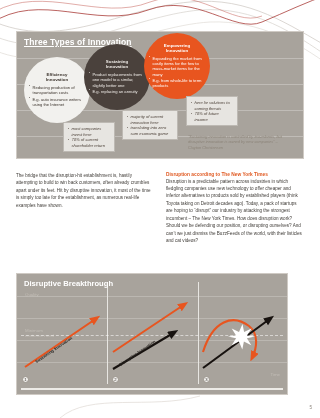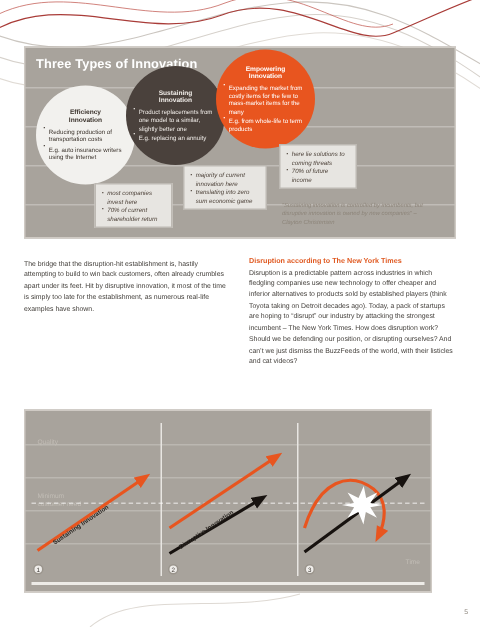--- a/index.html
+++ b/index.html
@@ -24,20 +24,21 @@
     border: 1px solid #cfcac4;
   }
   .slide-rule {
     position: absolute; left: 0; right: 0;
     height: 1px; background: rgba(255,255,255,0.28);
   }
   .slide-title {
     position: absolute; left: 7px; top: 5px;
     font-size: 8.5px; font-weight: bold; color: #ffffff;
     letter-spacing: .1px;
+    text-decoration: underline;
   }
 
   .circle {
     position: absolute;
     border-radius: 50%;
     padding: 4px 5px;
     display: flex; flex-direction: column;
     align-items: center; justify-content: center;
     text-align: left;
   }
@@ -209,20 +210,21 @@
 
 <div class="slide2">
   <div class="hline" style="top:22px"></div>
   <div class="hline" style="top:44px"></div>
   <div class="hline" style="top:66px"></div>
   <div class="hline" style="top:88px"></div>
 
   <div class="panel-div" style="left:90px"></div>
   <div class="panel-div" style="left:181px"></div>
 
+  <div class="slide2-title">Disruptive Breakthrough</div>
 
   <div class="axis-label lbl-quality">Quality</div>
   <div class="axis-label lbl-minimum">Minimum
 customer need</div>
   <div class="axis-label lbl-time">Time</div>
 
   <div class="dashline"></div>
 
   <svg style="position:absolute;inset:0;width:100%;height:100%" viewBox="0 0 270 120">
     <defs>

